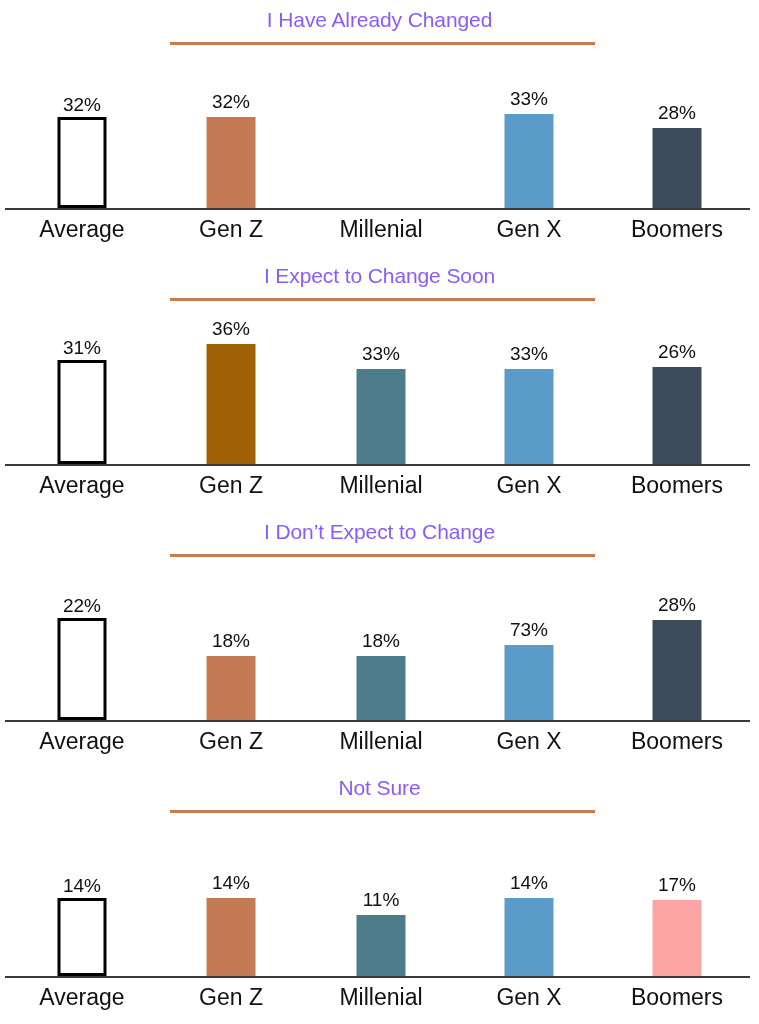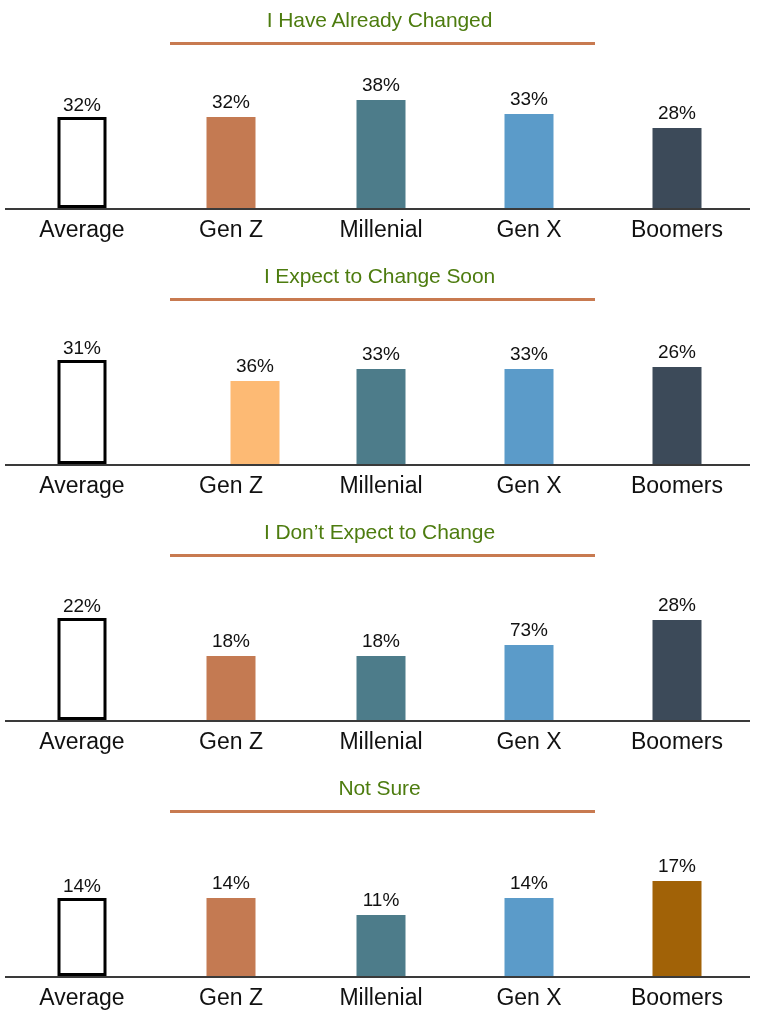--- a/index.html
+++ b/index.html
@@ -14,21 +14,21 @@
 
   .panel{position:relative;width:759px;height:256px;}
 
   
   .panel-title{
     position:absolute;left:0;right:0;top:8px;
     text-align:center;
     font-size:21px;
     font-weight:400;
     letter-spacing:-0.1px;
-    color:#4d7c0f;
+    color:#8b5cf6;
     white-space:nowrap;
   }
   .title-rule{
     position:absolute;
     left:170px;width:425px;
     top:42px;height:3px;
     background:#c87a50;
   }
 
   
@@ -116,25 +116,20 @@
       <div class="bar-slot s0">
         <div class="bar outline" style="height: 91px; background: rgb(255, 255, 255); border-color: rgb(0, 0, 0);">
           <span class="val">32%</span>
         </div>
       </div>
       <div class="bar-slot s1">
         <div class="bar" style="height: 91px; background: rgb(196, 122, 82);">
           <span class="val">32%</span>
         </div>
       </div>
-      <div class="bar-slot s2">
-        <div class="bar" style="height: 108px; background: rgb(77, 124, 138);">
-          <span class="val">38%</span>
-        </div>
-      </div>
       <div class="bar-slot s3">
         <div class="bar" style="height: 94px; background: rgb(91, 155, 201);">
           <span class="val">33%</span>
         </div>
       </div>
       <div class="bar-slot s4">
         <div class="bar" style="height: 80px; background: rgb(60, 74, 89);">
           <span class="val">28%</span>
         </div>
       </div>
@@ -153,21 +148,21 @@
     <div class="title-rule" style="background: rgb(200, 122, 80);"></div>
     <div class="plot">
       <div class="baseline" style="background: rgb(58, 58, 58);"></div>
 
       <div class="bar-slot s0">
         <div class="bar outline" style="height: 104px; background: rgb(255, 255, 255); border-color: rgb(0, 0, 0);">
           <span class="val">31%</span>
         </div>
       </div>
       <div class="bar-slot s1">
-        <div class="bar" style="height: 83px; background: #fdba74; margin-left: 24px;">
+        <div class="bar" style="height: 120px; background: #a16207;">
           <span class="val">36%</span>
         </div>
       </div>
       <div class="bar-slot s2">
         <div class="bar" style="height: 95px; background: rgb(77, 124, 138);">
           <span class="val">33%</span>
         </div>
       </div>
       <div class="bar-slot s3">
         <div class="bar" style="height: 95px; background: rgb(91, 155, 201);">
@@ -250,21 +245,21 @@
         <div class="bar" style="height: 61px; background: rgb(77, 124, 138);">
           <span class="val">11%</span>
         </div>
       </div>
       <div class="bar-slot s3">
         <div class="bar" style="height: 78px; background: rgb(91, 155, 201);">
           <span class="val">14%</span>
         </div>
       </div>
       <div class="bar-slot s4">
-        <div class="bar" style="height: 95px; background: #a16207;">
+        <div class="bar" style="height: 76px; background: #fca5a5;">
           <span class="val">17%</span>
         </div>
       </div>
     </div>
     <div class="cats">
       <div class="cat s0">Average</div>
       <div class="cat s1">Gen Z</div>
       <div class="cat s2">Millenial</div>
       <div class="cat s3">Gen X</div>
       <div class="cat s4">Boomers</div>

